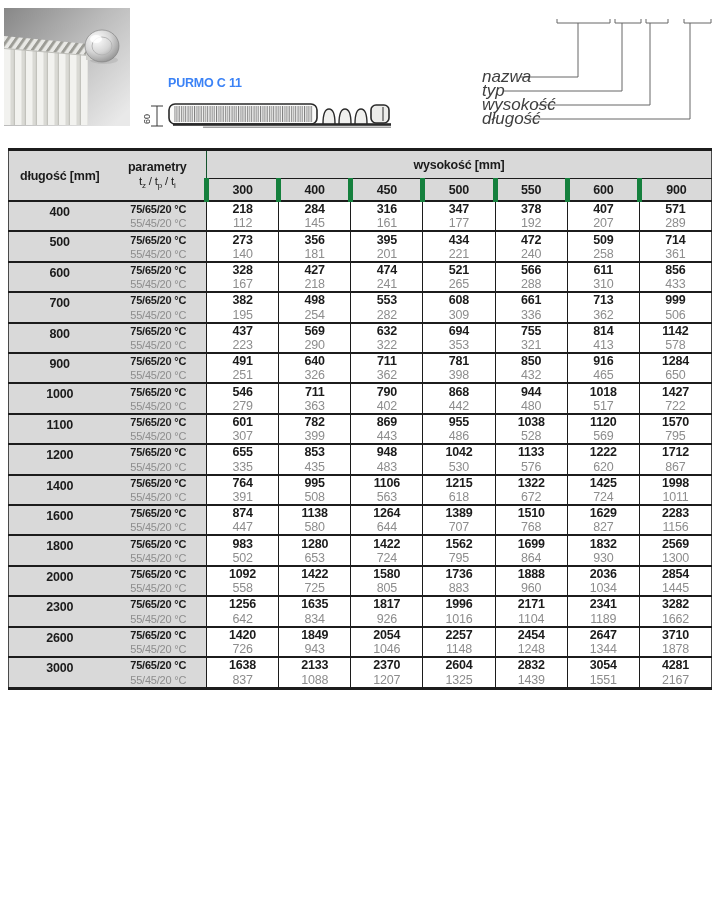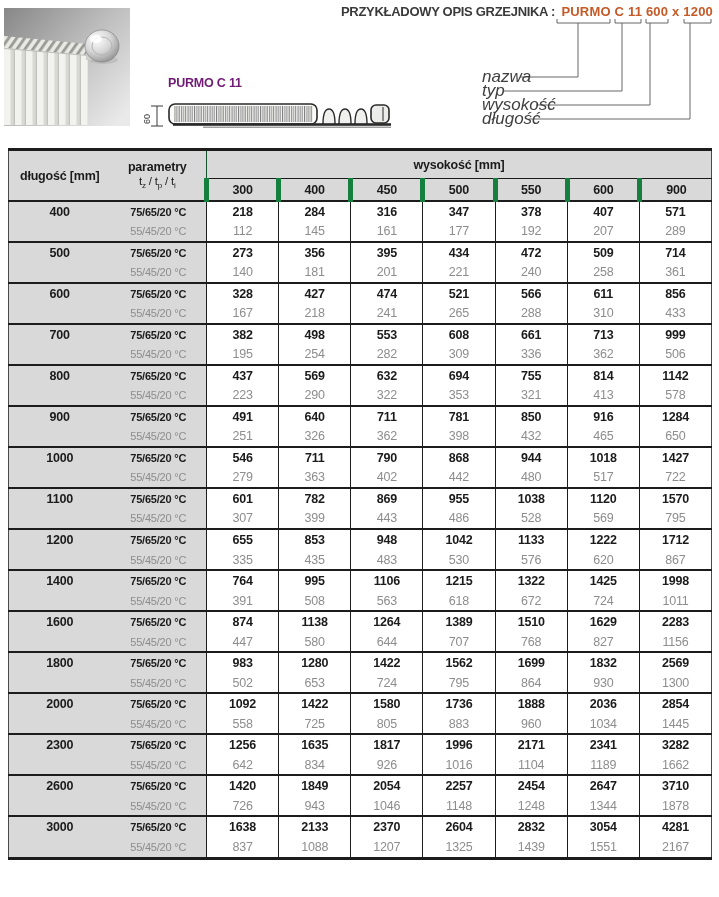--- a/index.html
+++ b/index.html
@@ -3,32 +3,32 @@
 <meta charset="utf-8">
 <style>
   html,body{margin:0;padding:0}
   body{
     width:719px;height:897px;position:relative;background:#fff;overflow:hidden;
     font-family:"Liberation Sans",sans-serif;color:#1b1b1b;
   }
   .top{position:absolute;left:0;top:0;width:719px;height:148px}
   .photo{position:absolute;left:4px;top:8px}
   .model-label{position:absolute;left:168px;top:76px;font-weight:bold;font-size:12.5px;
-    letter-spacing:-0.2px;color:#701a75;white-space:nowrap}
+    letter-spacing:-0.2px;color:#3b82f6;white-space:nowrap}
   .xsec{position:absolute;left:143px;top:94px}
   .desc-title{position:absolute;top:4px;right:6px;font-size:13px;font-weight:bold;
     color:#3a3a3a;letter-spacing:-0.3px;white-space:nowrap}
   .desc-title .code{color:#c45a27;margin-left:3px;letter-spacing:0.2px}
   .callouts-svg{position:absolute;left:450px;top:18px}
   .callout{position:absolute;left:482px;font-style:italic;font-size:17px;color:#3f3f3f;
     height:13px;line-height:13px;white-space:nowrap}
   .co-0{top:70px}.co-1{top:84px}.co-2{top:98px}.co-3{top:112px}
 
   table.spec{
-    position:absolute;top:148px;left:8px;width:704px;height:712px;
+    position:absolute;top:148px;left:8px;width:704px;height:542px;
     border-collapse:collapse;table-layout:fixed;font-size:12.5px;
     border-top:3px solid #1c1c1c;border-bottom:3px solid #1c1c1c;
     border-left:1px solid #4a4a4a;border-right:1px solid #4a4a4a;
   }
   .spec th,.spec td{padding:0;text-align:center;vertical-align:middle;letter-spacing:-0.2px}
   .spec thead th{background:#d9d9d9;font-weight:bold;color:#1b1b1b}
   .len-h,.par-h{border-bottom:2px solid #1c1c1c}
   .par-h .sub{font-weight:normal;font-size:11.5px;margin-top:1px}
   .par-h sub{font-size:8px}
   .wys-h{border-left:1px solid #14532d;border-bottom:1px solid #1c1c1c;height:27px}
@@ -99,24 +99,20 @@
     <rect x="31" y="12" width="139" height="16" fill="url(#corru)"></rect>
 
     <path d="M180,30 Q180,15 186,15 Q192,15 192,30 M196,30 Q196,15 202,15 Q208,15 208,30 M212,30 Q212,15 218,15 Q224,15 224,30" fill="#f0f0ee" stroke="#2a2a2a" stroke-width="1.4"></path>
     <rect x="228" y="11" width="18" height="18" rx="5" fill="#ececea" stroke="#2a2a2a" stroke-width="1.6"></rect>
     <line x1="240" y1="13" x2="240" y2="27" stroke="#2a2a2a" stroke-width="1"></line>
 
     <rect x="30" y="29.2" width="218" height="2.6" fill="#2a2a2a"></rect>
     <rect x="60" y="32.6" width="188" height="1.2" fill="#8a8a8a"></rect>
   </svg>
 
-  <div class="desc-title">
-    <span>PRZYKŁADOWY OPIS GRZEJNIKA :</span>
-    <span class="code">PURMO C 11 600 x 1200</span>
-  </div>
 
   <svg class="callouts-svg" width="262" height="108" viewBox="0 0 262 108">
     <g fill="none" stroke="#666" stroke-width="1">
 
       <path d="M107,1 V5 H160 V1"></path>
       <path d="M165,1 V5 H191 V1"></path>
       <path d="M196,1 V5 H218 V1"></path>
       <path d="M234,1 V5 H261 V1"></path>
 
       <path d="M70,59 H128 V5"></path>

